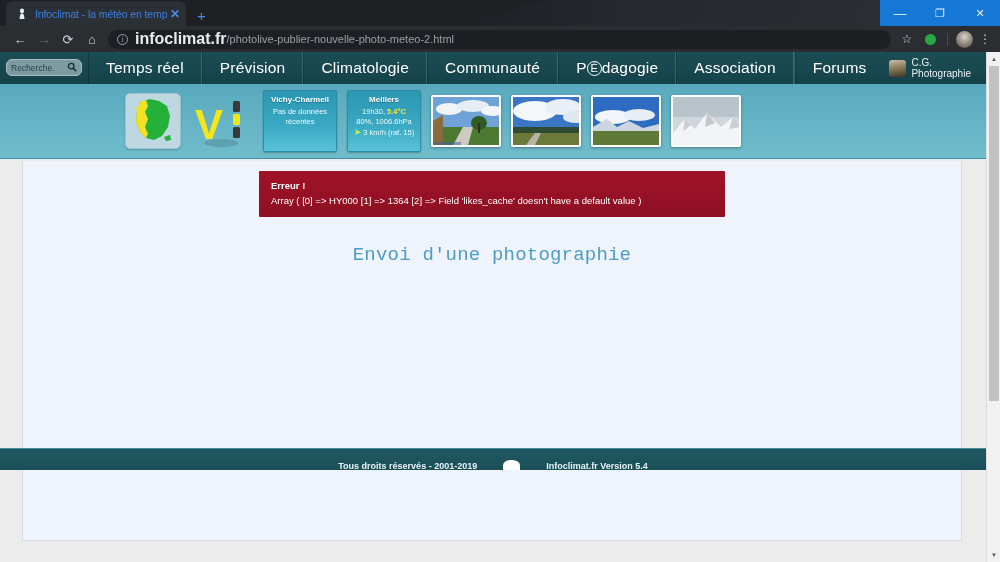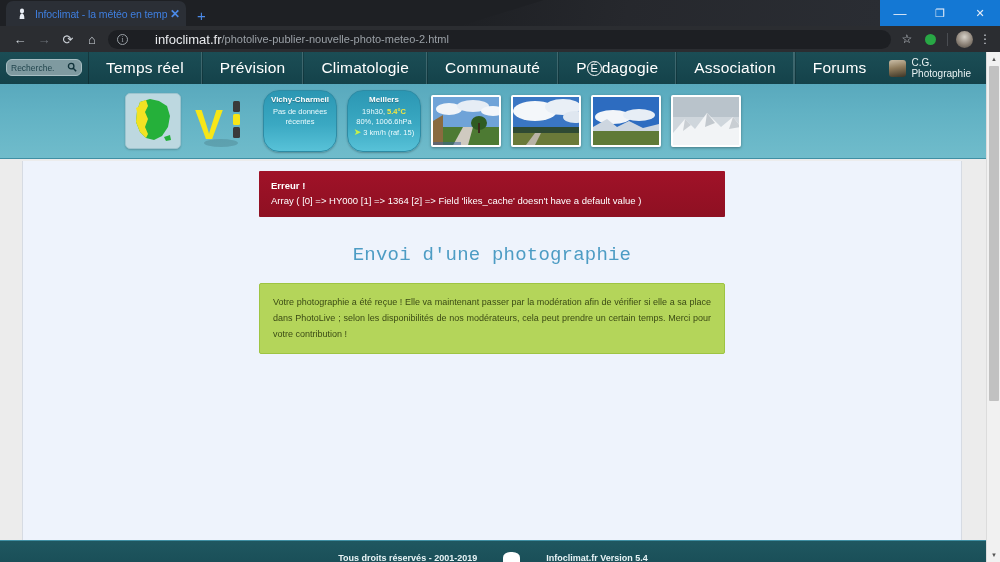--- a/index.html
+++ b/index.html
@@ -104,21 +104,21 @@
     margin: 0 6px 0 4px;
     overflow: hidden;
   }
   .omnibox .info-icon {
     width: 11px; height: 11px;
     border: 1px solid #9aa0a6; border-radius: 50%;
     color: #9aa0a6; font-size: 8px; line-height: 9px;
     text-align: center; margin-right: 7px; flex: 0 0 11px;
     font-family: "Liberation Serif", serif;
   }
-  .url-domain { color: #e8eaed; font-size: 13px; font-weight: normal; margin-left: 20px; }
+  .url-domain { color: #e8eaed; font-size: 16px; font-weight: bold; }
   .url-path { color: #9aa0a6; font-size: 11px; }
   .tb-right { display: flex; align-items: center; gap: 2px; }
   .star-icon { color: #cfd4da; font-size: 12px; width: 20px; text-align: center; cursor: pointer;}
   .ext-dot { width: 11px; height: 11px; border-radius: 50%; background: #28a745; margin: 0 6px; }
   .tb-sep { width: 1px; height: 13px; background: #4a4d52; margin: 0 3px; }
   .avatar-btn {
     width: 17px; height: 17px; border-radius: 50%;
     background: radial-gradient(circle at 50% 35%, #d7d2c9 0%, #8d8378 55%, #4a443d 100%);
     margin: 0 3px; cursor: pointer;
   }
@@ -209,21 +209,21 @@
     position: relative;
     overflow: hidden;
     box-shadow: 0 1px 2px rgba(0,0,0,0.2);
   }
   .vi-indicator {
     width: 62px; height: 60px;
     flex: 0 0 62px; position: relative;
   }
   .wx-widget {
     width: 74px; height: 62px;
-    border-radius: 16px;
+    border-radius: 2px;
     border: 1px solid #2e8ba4;
     background: linear-gradient(180deg, #2b97b3 0%, #3aa8c2 55%, #58c2d8 100%);
     box-shadow: 0 1px 2px rgba(0,0,0,0.25);
     display: flex; flex-direction: column;
     align-items: center;
     padding-top: 4px;
     flex: 0 0 74px;
     cursor: pointer;
   }
   .wx-title {
@@ -244,21 +244,21 @@
     border-radius: 2px;
     box-shadow: 0 1px 3px rgba(0,0,0,0.35);
     flex: 0 0 70px;
     overflow: hidden;
     cursor: pointer;
     position: relative;
   }
 
   
   .page-body {
-    height: 403px;
+    height: 311px;
     background: #ececec;
     position: relative;
     padding-top: 16px;
   }
   .content-card {
     position: absolute;
     left: 22px; top: 2px;
     width: 940px; height: 380px;
     background: #eef3fc;
     border: 1px solid #d6dbe3;
@@ -520,21 +520,20 @@
       <div class="content-card">
         <div class="inner">
 
           <div class="alert-error">
             <span class="err-title">Erreur !</span>
             <span>Array ( [0] =&gt; HY000 [1] =&gt; 1364 [2] =&gt; Field 'likes_cache' doesn't have a default value )</span>
           </div>
 
           <h1 class="page-title">Envoi d'une photographie</h1>
 
-          <div class="alert-success">Votre photographie a été reçue ! Elle va maintenant passer par la modération afin de vérifier si elle a sa place dans PhotoLive ; selon les disponibilités de nos modérateurs, cela peut prendre un certain temps. Merci pour votre contribution !</div>
 
         </div>
       </div>
 
       <div class="site-footer">
         <div class="footer-inner">
           <span class="footer-strong">Tous droits réservés - 2001-2019</span>
           <span class="footer-logo"></span>
           <span class="footer-strong">Infoclimat.fr Version 5.4</span>
         </div>

